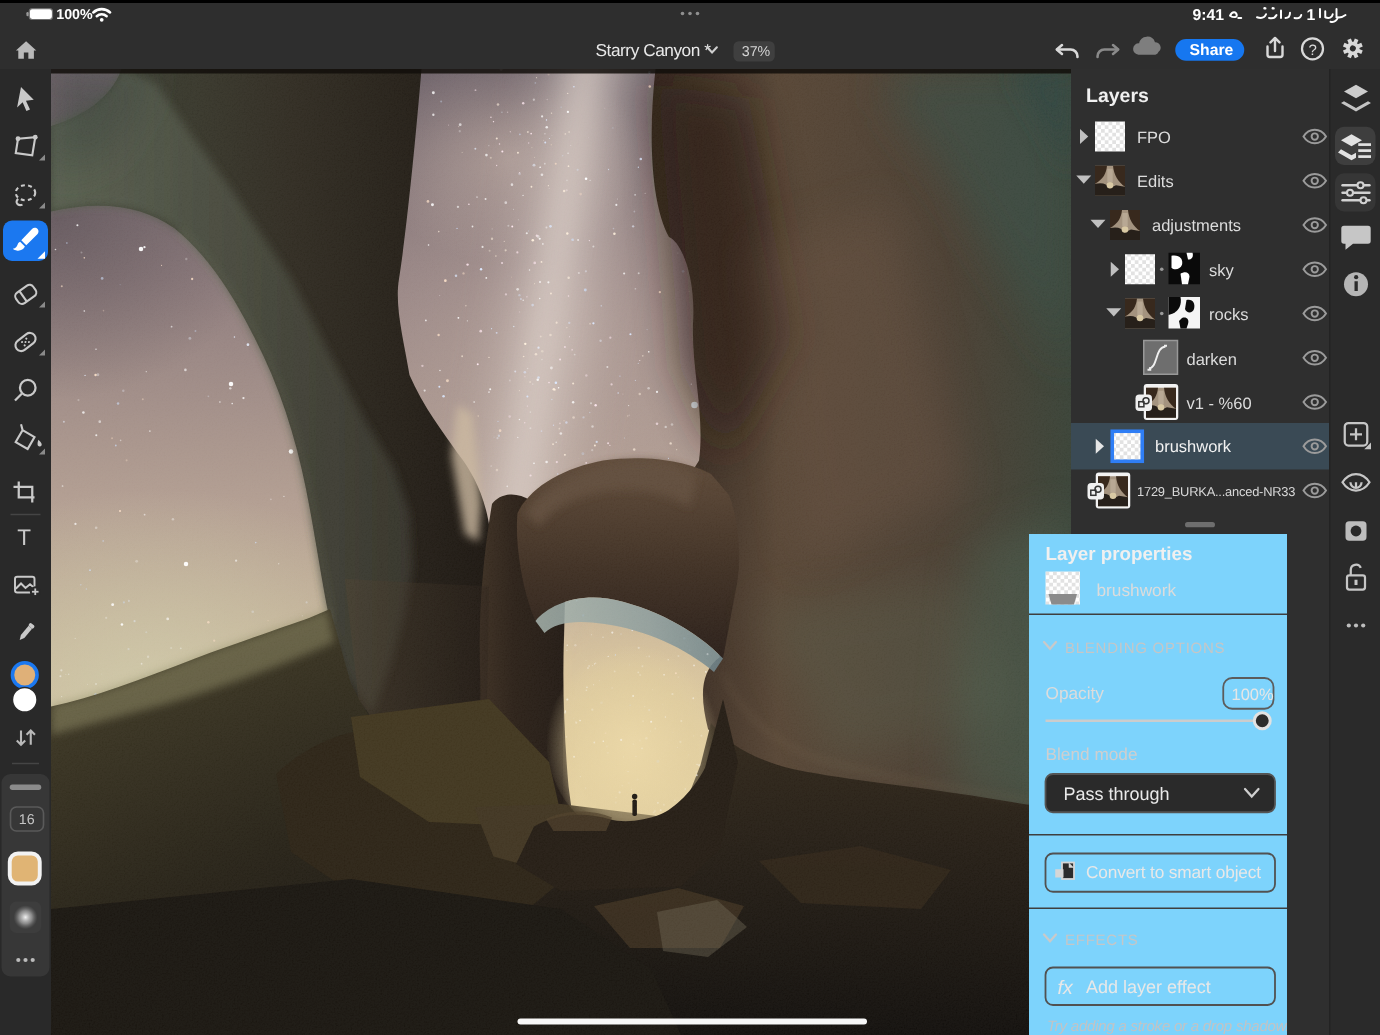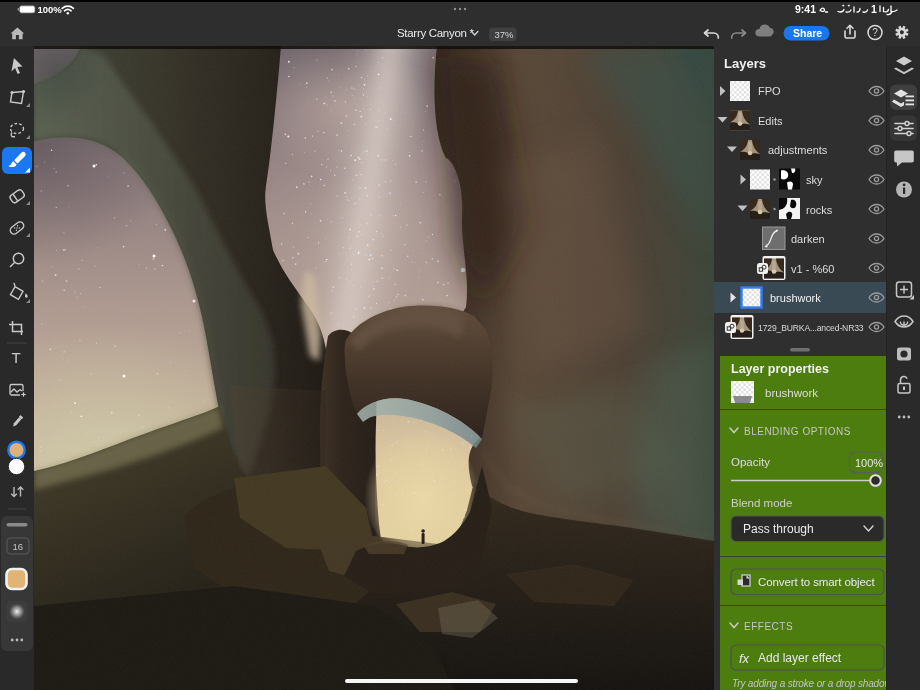--- a/index.html
+++ b/index.html
@@ -3,21 +3,21 @@
 <style>
 *{margin:0;padding:0;box-sizing:border-box}
 html,body{width:920px;height:690px;overflow:hidden;background:#2e2e2e;
 font-family:"Liberation Sans",sans-serif;-webkit-font-smoothing:antialiased}
 .abs{position:absolute}
 #topbar{position:absolute;left:0;top:0;width:920px;height:46px;background:#2e2e2e}
 #topline{position:absolute;left:0;top:0;width:920px;height:2px;background:#000}
 #toolbar{position:absolute;left:0;top:46px;width:34px;height:644px;background:#292929}
 #canvas{position:absolute;left:34px;top:46px;width:680px;height:644px;overflow:hidden}
 #layers{position:absolute;left:714px;top:46px;width:172px;height:644px;background:#2f2f2f}
-#props{position:absolute;left:720px;top:356px;width:172px;height:334px;background:#4d7c0f}
+#props{position:absolute;left:686px;top:356px;width:172px;height:334px;background:#7dd3fc}
 #rail{position:absolute;left:886px;top:46px;width:34px;height:644px;background:#2a2a2a;border-left:1px solid #232323}
 #homebar{position:absolute;left:345px;top:679px;width:233px;height:4px;border-radius:2px;background:#fff;opacity:0.97;z-index:50}
 </style></head>
 <body>
 <div id="topbar">
 <div id="topline"></div>
 <svg class="abs" style="left:0;top:0" width="920" height="46" viewBox="0 0 920 46">
 
  <rect x="19.5" y="5.8" width="15.5" height="7.2" rx="2" fill="#fff"></rect>
  <rect x="17.6" y="8.0" width="1.6" height="2.8" rx="0.8" fill="#9a9a9a"></rect>

